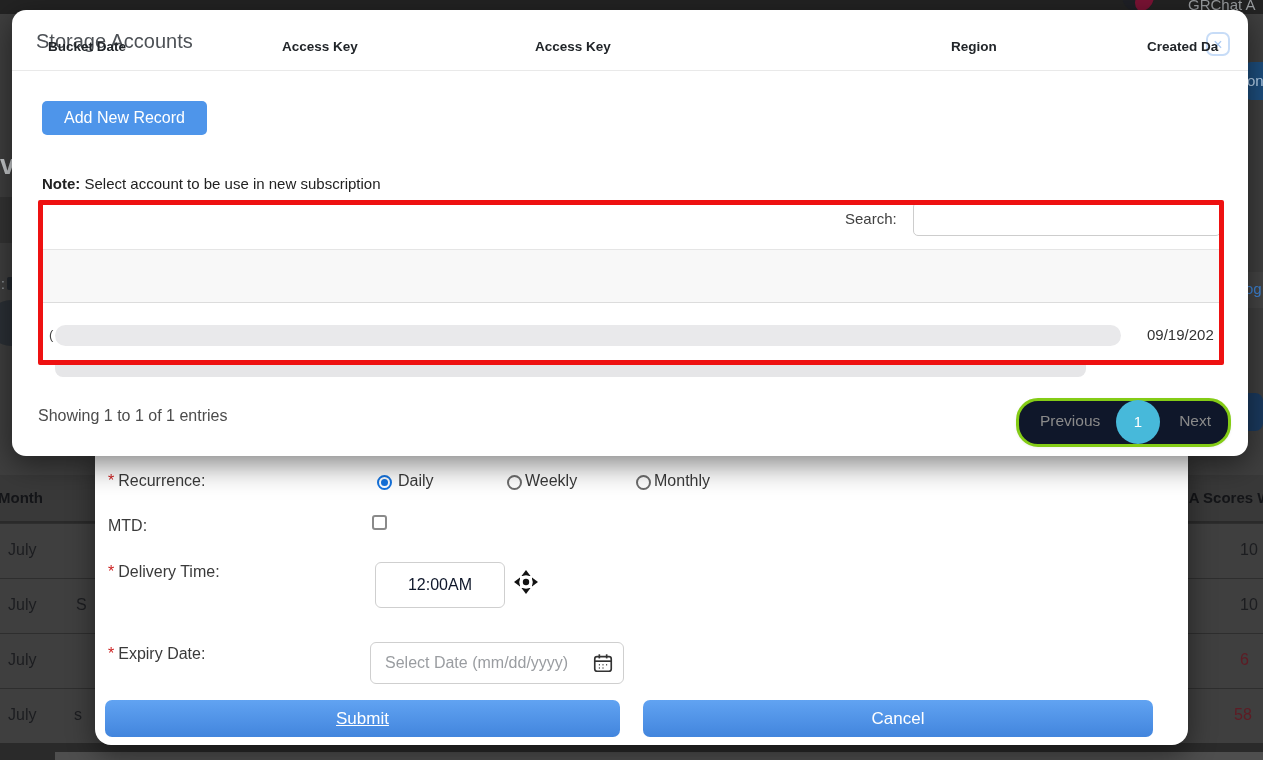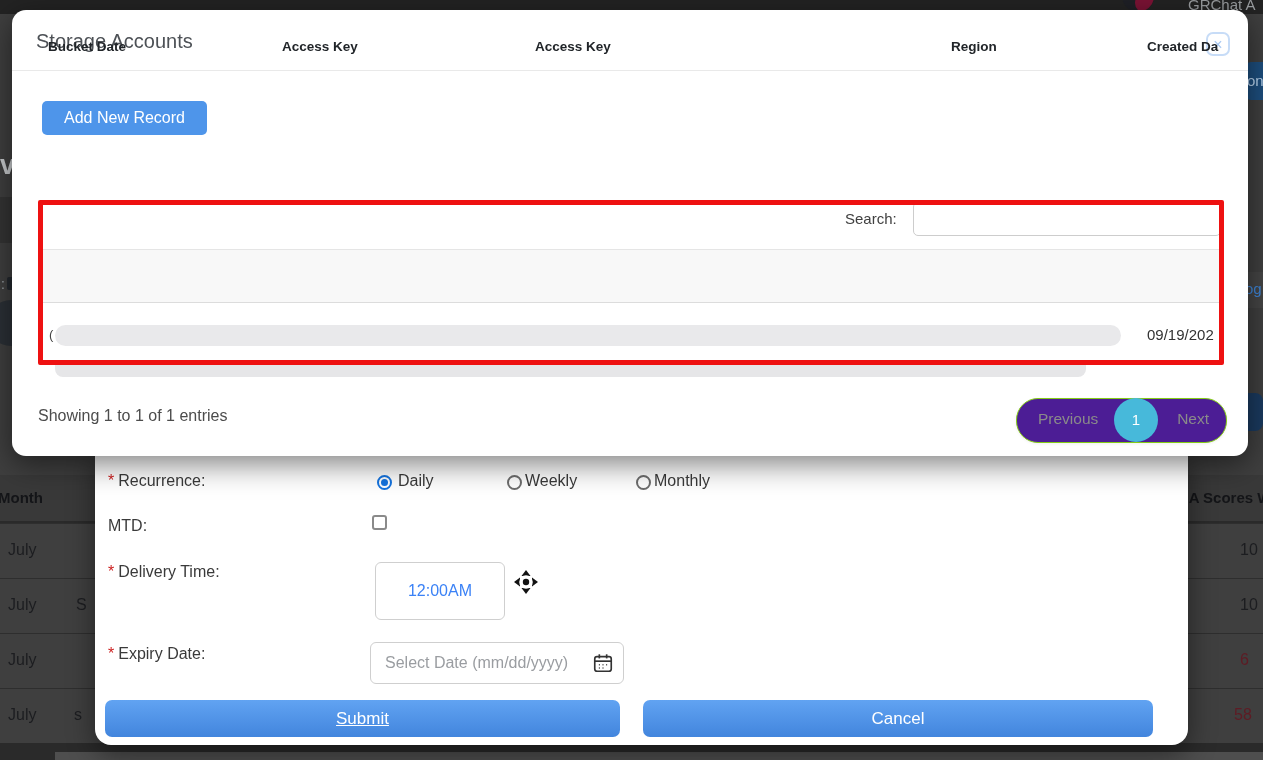--- a/index.html
+++ b/index.html
@@ -38,21 +38,21 @@
 
   
   .modal2{left:95px;top:448px;width:1073px;height:297px;background:#ffffff;border-radius:0 0 16px 16px;box-shadow:0 10px 28px rgba(0,0,0,0.45);padding-left:20px;}
   .f-label{position:absolute;font-size:16px;color:#3a3a3a;white-space:nowrap;}
   .req{color:#cc1f1f;margin-right:4px;}
   .radio{position:absolute;width:15px;height:15px;border:2px solid #6d6d6d;border-radius:50%;background:#fff;box-sizing:border-box;}
   .radio.sel{border-color:#1574e0;}
   .radio.sel::after{content:"";position:absolute;left:2px;top:2px;width:7px;height:7px;border-radius:50%;background:#1574e0;}
   .radio-label{position:absolute;font-size:16px;color:#3a3a3a;}
   .checkbox{position:absolute;width:15px;height:15px;border:2px solid #8a8a8a;border-radius:3px;background:#fff;box-sizing:border-box;}
-  .time-input{position:absolute;left:280px;top:114px;width:130px;height:58px;border:1px solid #cfcfcf;border-radius:6px;box-sizing:border-box;font-family:"Liberation Sans",sans-serif;font-size:16px;color:#3b82f6;text-align:center;background:#fff;}
+  .time-input{position:absolute;left:280px;top:114px;width:130px;height:46px;border:1px solid #cfcfcf;border-radius:6px;box-sizing:border-box;font-family:"Liberation Sans",sans-serif;font-size:16px;color:#0f172a;text-align:center;background:#fff;}
   .cross-icon{position:absolute;left:419px;top:122px;width:24px;height:24px;}
   .date-input{position:absolute;left:275px;top:194px;width:254px;height:42px;border:1px solid #cfcfcf;border-radius:6px;box-sizing:border-box;font-family:"Liberation Sans",sans-serif;font-size:16px;color:#555;padding:0 36px 0 14px;background:#fff;}
   .date-input::placeholder{color:#9a9da1;}
   .cal-icon{position:absolute;left:497px;top:204px;width:22px;height:22px;}
   .btn-grad{position:absolute;top:252px;height:37px;border:none;border-radius:7px;background:linear-gradient(180deg,#61a3f2,#4285dd);color:#fff;font-size:17px;font-family:"Liberation Sans",sans-serif;cursor:pointer;}
   .btn-submit{left:10px;width:515px;text-decoration:underline;}
   .btn-cancel{left:548px;width:510px;}
 
   
   .modal1{left:12px;top:10px;width:1236px;height:446px;background:#ffffff;border-radius:14px;box-shadow:0 8px 30px rgba(0,0,0,0.5);}
@@ -67,21 +67,21 @@
   .search-label{left:833px;top:200px;font-size:15px;color:#404040;z-index:2;}
   .search-input{left:901px;top:192px;width:308px;height:34px;border:1px solid #cdcdcd;border-radius:5px;box-sizing:border-box;font-family:"Liberation Sans",sans-serif;font-size:14px;padding:0 8px;z-index:2;background:#fff;}
   .thead-row{left:27px;top:239px;width:1184px;height:54px;background:#f8f8f8;border-top:1px solid #e5e5e5;border-bottom:1px solid #dcdcdc;box-sizing:border-box;z-index:1;}
   .th{position:absolute;top:29px;font-size:13.5px;font-weight:bold;color:#212529;white-space:nowrap;z-index:2;cursor:pointer;}
   .tr{left:27px;top:293px;width:1184px;height:57px;background:#fff;z-index:1;}
   .lead-char{left:37px;top:317px;font-size:13px;color:#444;z-index:2;}
   .redact-pill{left:43px;top:315px;width:1066px;height:21px;background:#e9e9eb;border-radius:11px;z-index:2;}
   .row-date{left:1135px;top:316px;font-size:15px;color:#333;white-space:nowrap;z-index:2;}
   .redact-pill2{left:43px;top:353px;width:1031px;height:14px;background:#e6e6e8;border-radius:0 0 8px 8px;z-index:1;}
   .showing{left:26px;top:397px;font-size:16px;color:#4c4c4c;}
-  .pager{left:1004px;top:388px;width:209px;height:43px;border:1px solid #84cc16;border-radius:22px;background:#4c1d95;box-shadow:0 1px 3px rgba(0,0,0,0.06);}
+  .pager{left:1004px;top:388px;width:209px;height:43px;border:3px solid #84cc16;border-radius:22px;background:#0f172a;box-shadow:0 1px 3px rgba(0,0,0,0.06);}
   .pager-prev{position:absolute;left:21px;top:11px;font-size:15.5px;color:#8a8a8a;cursor:pointer;}
   .pager-page{position:absolute;left:97px;top:-1px;width:44px;height:44px;border-radius:50%;background:#47b9da;color:#fff;font-size:15px;line-height:44px;text-align:center;cursor:pointer;}
   .pager-next{position:absolute;right:17px;top:11px;font-size:15.5px;color:#8a8a8a;cursor:pointer;}
 </style>
 </head>
 <body>
 
 <div class="abs topbar"></div>
 <div class="abs bg-avatar">
     <span class="maroon"></span>
@@ -187,20 +187,21 @@
   <button class="btn-grad btn-cancel">Cancel</button>
 </div>
 
 <div class="abs modal1">
   <div class="abs m1-title">Storage Accounts</div>
   <div class="abs m1-close">×</div>
   <div class="abs m1-divider"></div>
 
   <button class="abs btn-add">Add New Record</button>
 
+  <div class="abs m1-note"><b>Note:</b><span> Select account to be use in new subscription</span></div>
 
   <div class="abs search-label">Search:</div>
   <input class="abs search-input" value="" style="">
 
   <div class="abs thead-row"></div>
   <span class="abs th" style="left:36px">Bucket Date</span>
   <span class="abs th" style="left:270px">Access Key</span>
   <span class="abs th" style="left:523px">Access Key</span>
   <span class="abs th" style="left:939px">Region</span>
   <span class="abs th" style="left:1135px">Created Da</span>

